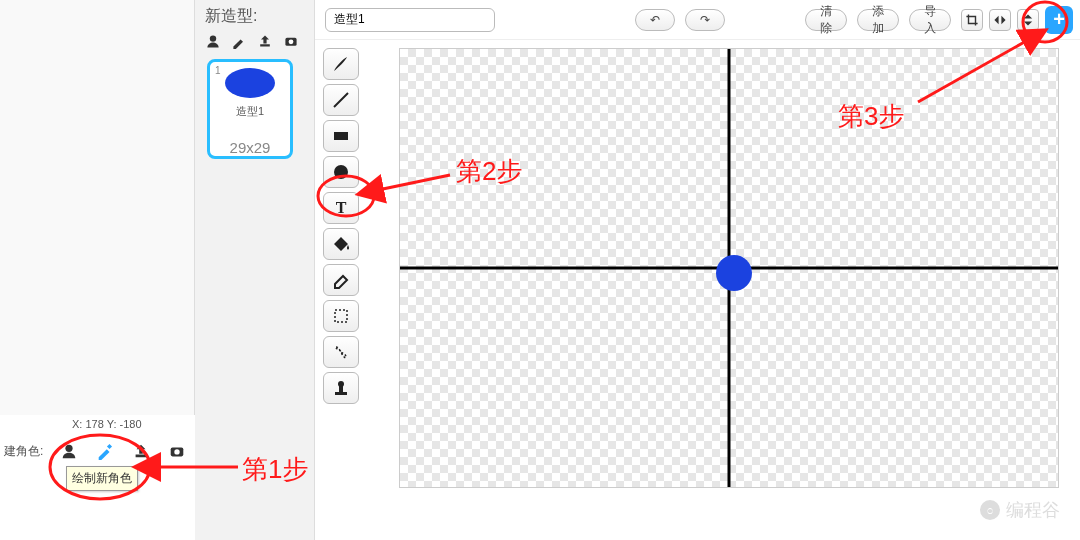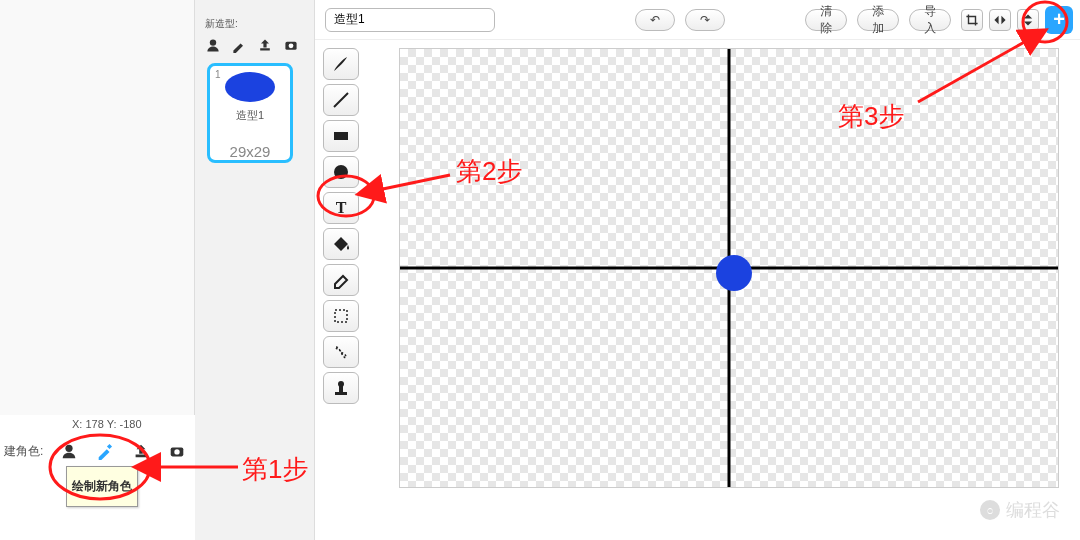--- a/index.html
+++ b/index.html
@@ -2,23 +2,23 @@
 <html><head>
 <meta charset="utf-8">
 <style>
   * { box-sizing: border-box; margin: 0; padding: 0; font-family: "Microsoft YaHei", Arial, sans-serif; }
   body { width: 1080px; height: 540px; background: #fff; position: relative; overflow: hidden; }
   .stage-area { position: absolute; left: 0; top: 0; width: 195px; height: 415px; background: #f9f9f9; border-right: 1px solid #ddd; }
   .coords { position: absolute; left: 50px; top: 418px; font-size: 11px; color: #555; margin-left: 22px; }
   .new-sprite-row { position: absolute; left: 0; top: 436px; width: 195px; height: 30px; display: flex; align-items: center; padding: 0 4px; gap: 16px; }
   .new-sprite-row .lbl { font-size: 12px; color: #555; }
   .icon-btn { width: 20px; height: 20px; display: inline-flex; align-items: center; justify-content: center; cursor: pointer; color: #333; }
-  .tooltip { position: absolute; left: 66px; top: 466px; background: #ffffe1; border: 1px solid #999; padding: 11px 5px; font-size: 12px; color: #333; box-shadow: 1px 1px 2px rgba(0,0,0,.2); z-index: 5; font-weight: bold; }
+  .tooltip { position: absolute; left: 66px; top: 466px; background: #ffffe1; border: 1px solid #999; padding: 3px 5px; font-size: 12px; color: #333; box-shadow: 1px 1px 2px rgba(0,0,0,.2); z-index: 5; }
   .costume-panel { position: absolute; left: 195px; top: 0; width: 120px; height: 540px; background: #f2f2f2; border-right: 1px solid #ddd; padding: 4px; }
-  .new-costume-lbl { font-size: 10px; color: #555; margin: 13px 0 4px 6px; }
+  .new-costume-lbl { font-size: 16px; color: #555; margin: 2px 0 4px 6px; }
   .costume-tools { display: flex; gap: 6px; padding: 0 4px 6px; }
   .costume-thumb { margin: 2px 8px; border: 3px solid #29beff; border-radius: 8px; background: #fff; width: 86px; height: 100px; display: flex; flex-direction: column; align-items: center; justify-content: center; position: relative; }
   .costume-thumb .num { position: absolute; top: 3px; left: 5px; font-size: 10px; color: #888; }
   .costume-thumb .circle { width: 50px; height: 50px; border-radius: 50%; background: #1b42e0; margin-top: 6px; }
   .costume-thumb .cname { font-size: 11px; color: #555; margin-top: 6px; }
   .costume-thumb .csize { font-size: 15px; color: #888; margin-top: 20px; }
   .editor { position: absolute; left: 315px; top: 0; right: 0; height: 540px; background: #fff; }
   .ed-top { height: 40px; display: flex; align-items: center; padding: 0 10px; gap: 10px; border-bottom: 1px solid #eee; }
   .name-input { width: 170px; height: 24px; border: 1px solid #bbb; border-radius: 6px; padding: 2px 8px; font-size: 12px; background: #fff; }
   .pill { height: 22px; border: 1px solid #bbb; border-radius: 11px; padding: 0 14px; font-size: 12px; color: #444; display: inline-flex; align-items: center; background: linear-gradient(#fff,#eee); cursor: pointer; }

